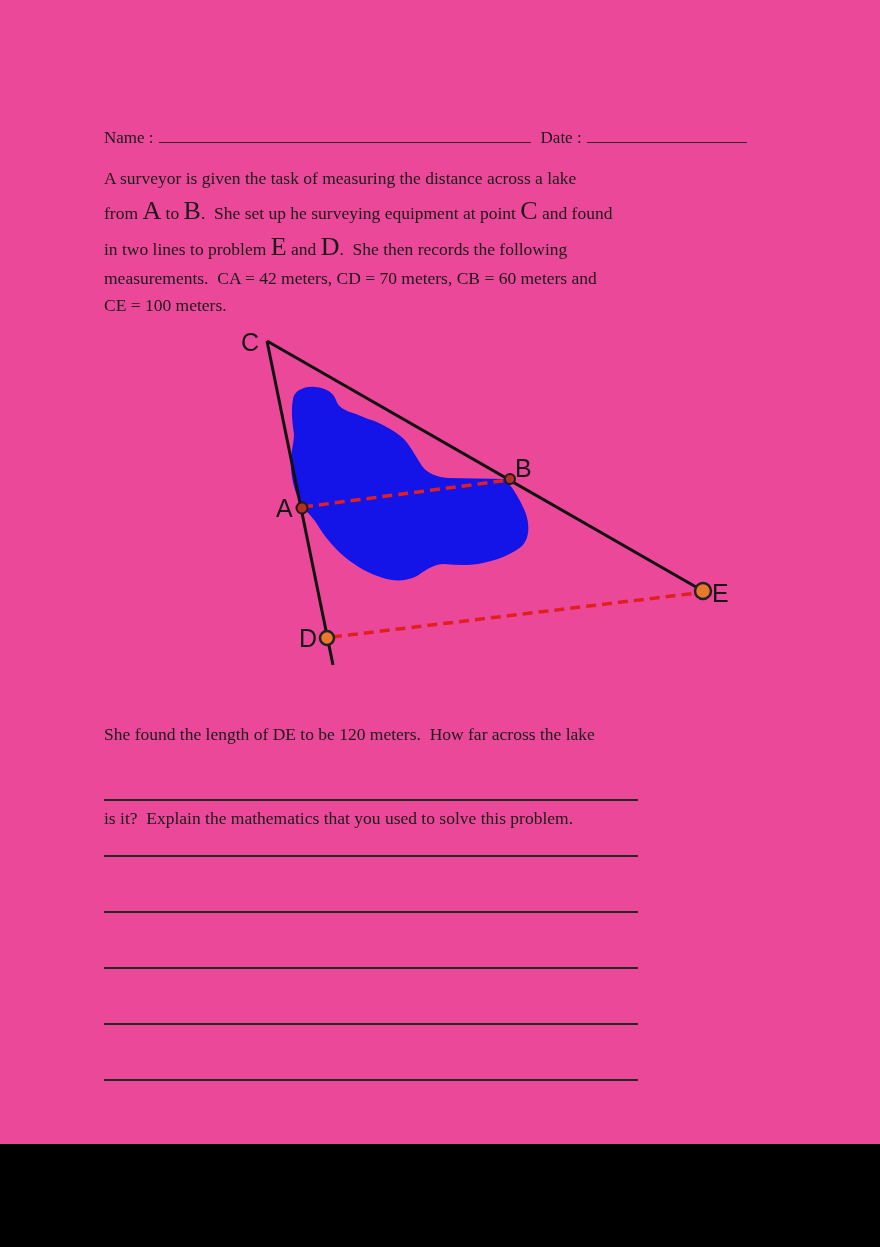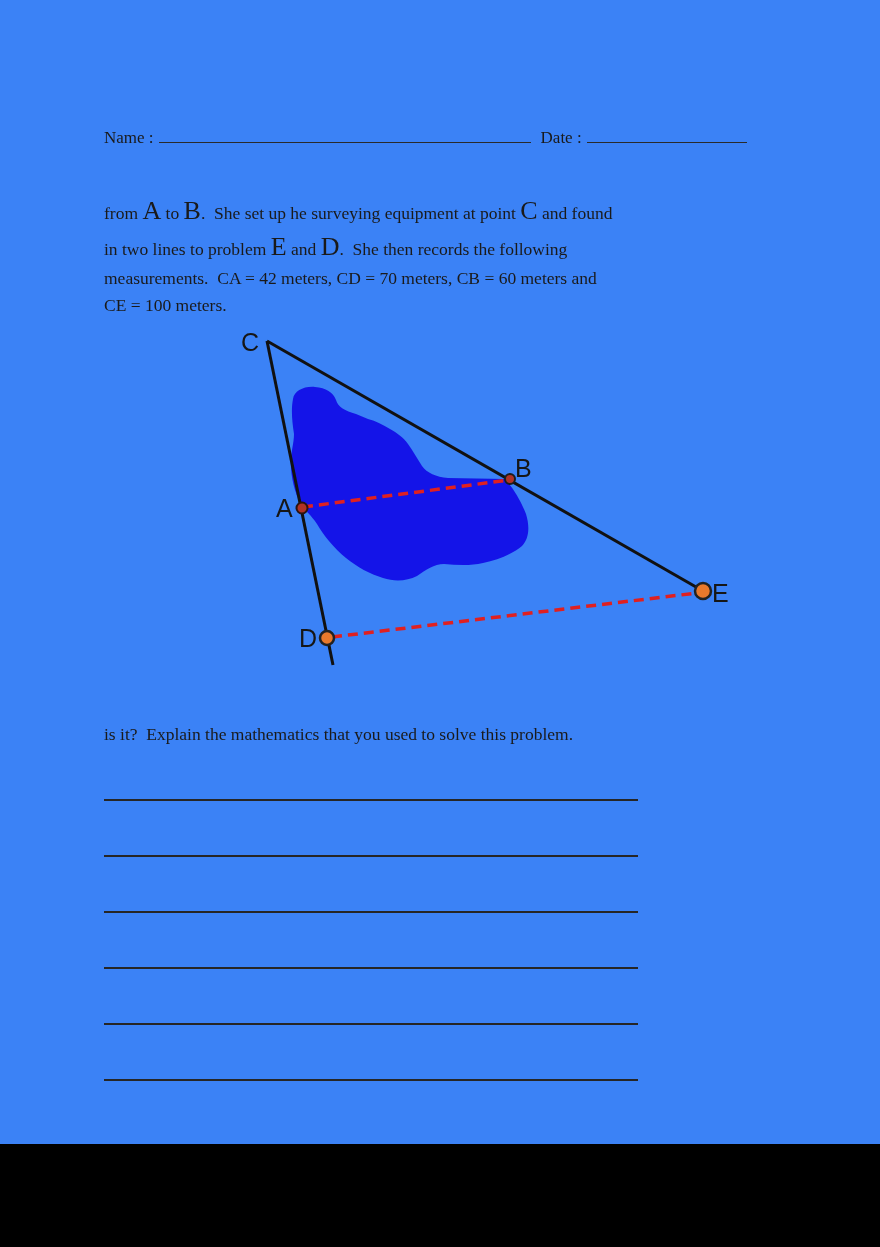--- a/index.html
+++ b/index.html
@@ -68,24 +68,25 @@
   }
   .bottom-bar {
     position: absolute;
     left: 0; top: 1144px;
     width: 880px; height: 103px;
   }
 </style>
 </head>
 <body>
 
-<div class="page" style="background: #3b82f6; color: rgb(26, 26, 26);">
+<div class="page" style="background: #ec4899; color: rgb(26, 26, 26);">
 
   <div class="name-row"><span>Name :</span><span class="blank-underline u-name"></span><span class="date-label">Date :</span><span class="blank-underline u-date"></span></div>
 
+  <div class="line" style="top:167px"><span>A surveyor is given the task of measuring the distance across a lake</span></div>
   <div class="line" style="top:202px"><span>from </span><span class="bigletter">A</span><span> to </span><span class="bigletter">B</span><span>.  She set up he surveying equipment at point </span><span class="bigletter">C</span><span> and found</span></div>
   <div class="line" style="top:238px"><span>in two lines to problem </span><span class="bigletter">E</span><span> and </span><span class="bigletter">D</span><span>.  She then records the following</span></div>
   <div class="line" style="top:267px"><span>measurements.  CA = 42 meters, CD = 70 meters, CB = 60 meters and</span></div>
   <div class="line" style="top:294px"><span>CE = 100 meters.</span></div>
 
   <svg class="diagram-svg" width="880" height="1144" viewBox="0 0 880 1144">
 
     <path d="M 293 399
              C 294 391, 304 386, 315 387
              C 326 388, 333 392, 336 400
@@ -121,20 +122,21 @@
     <circle cx="703" cy="591" r="8" stroke="#222222" stroke-width="2.5" fill="#e8792c"></circle>
 
     <text class="diagram-label" x="241" y="351">C</text>
     <text class="diagram-label" x="276" y="517">A</text>
     <text class="diagram-label" x="515" y="477">B</text>
     <text class="diagram-label" x="299" y="647">D</text>
     <text class="diagram-label" x="712" y="602">E</text>
   </svg>
 
   <div class="questions">
+    <div>She found the length of DE to be 120 meters.  How far across the lake</div>
     <div>is it?  Explain the mathematics that you used to solve this problem.</div>
   </div>
 
   <div class="answer-lines">
       <div class="answer-line"></div>
       <div class="answer-line"></div>
       <div class="answer-line"></div>
       <div class="answer-line"></div>
       <div class="answer-line"></div>
       <div class="answer-line"></div>

